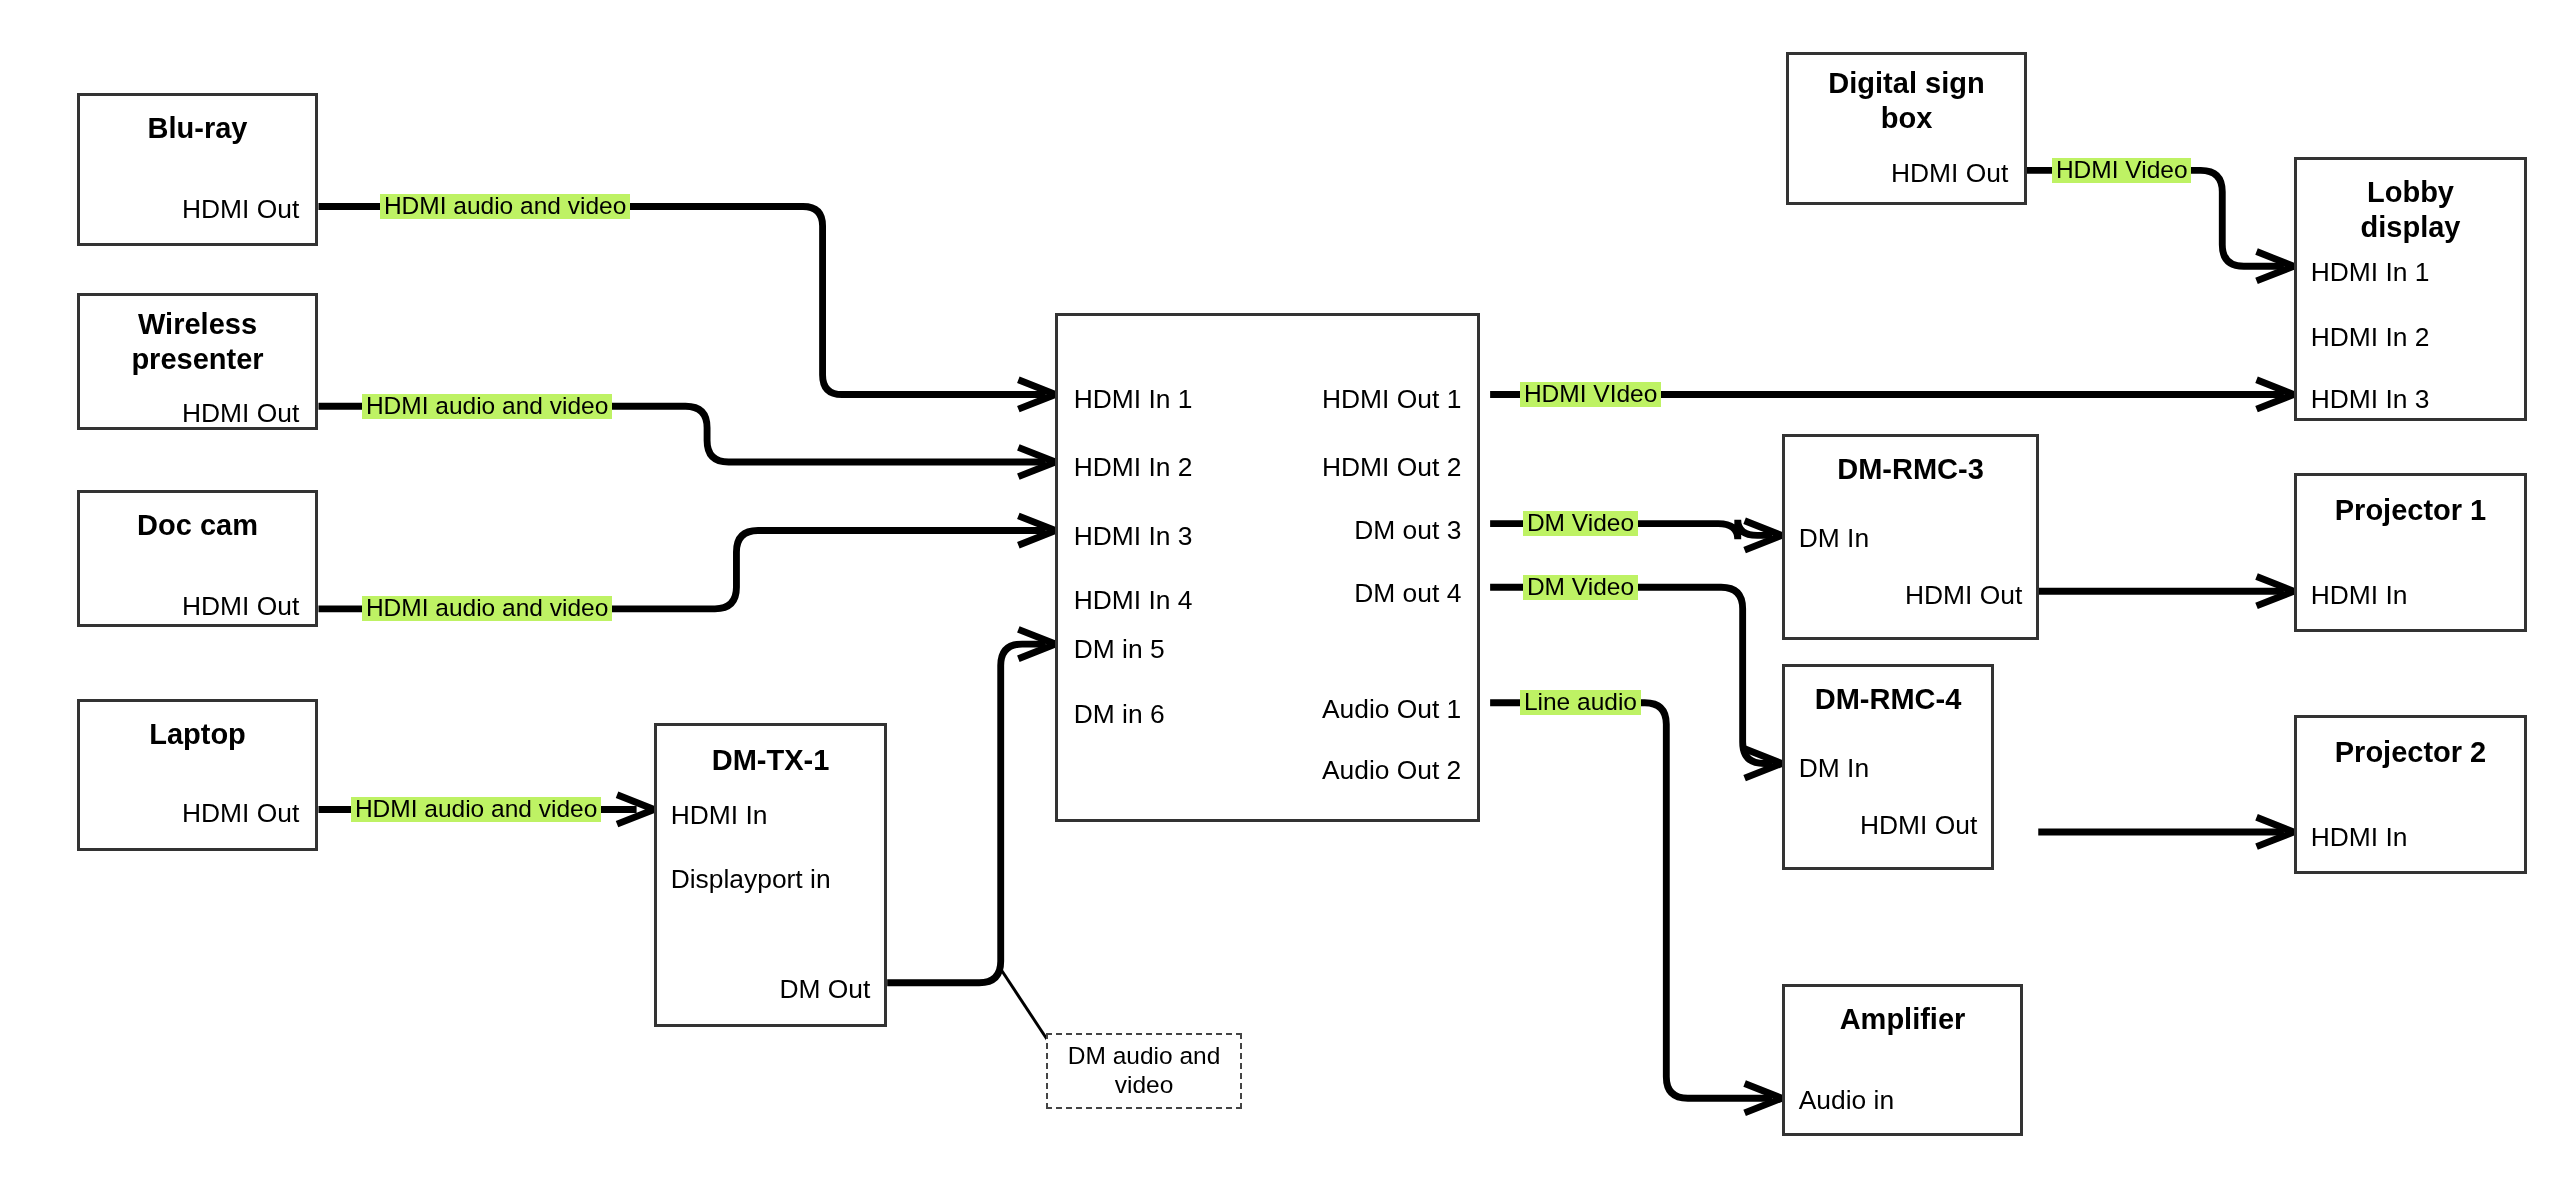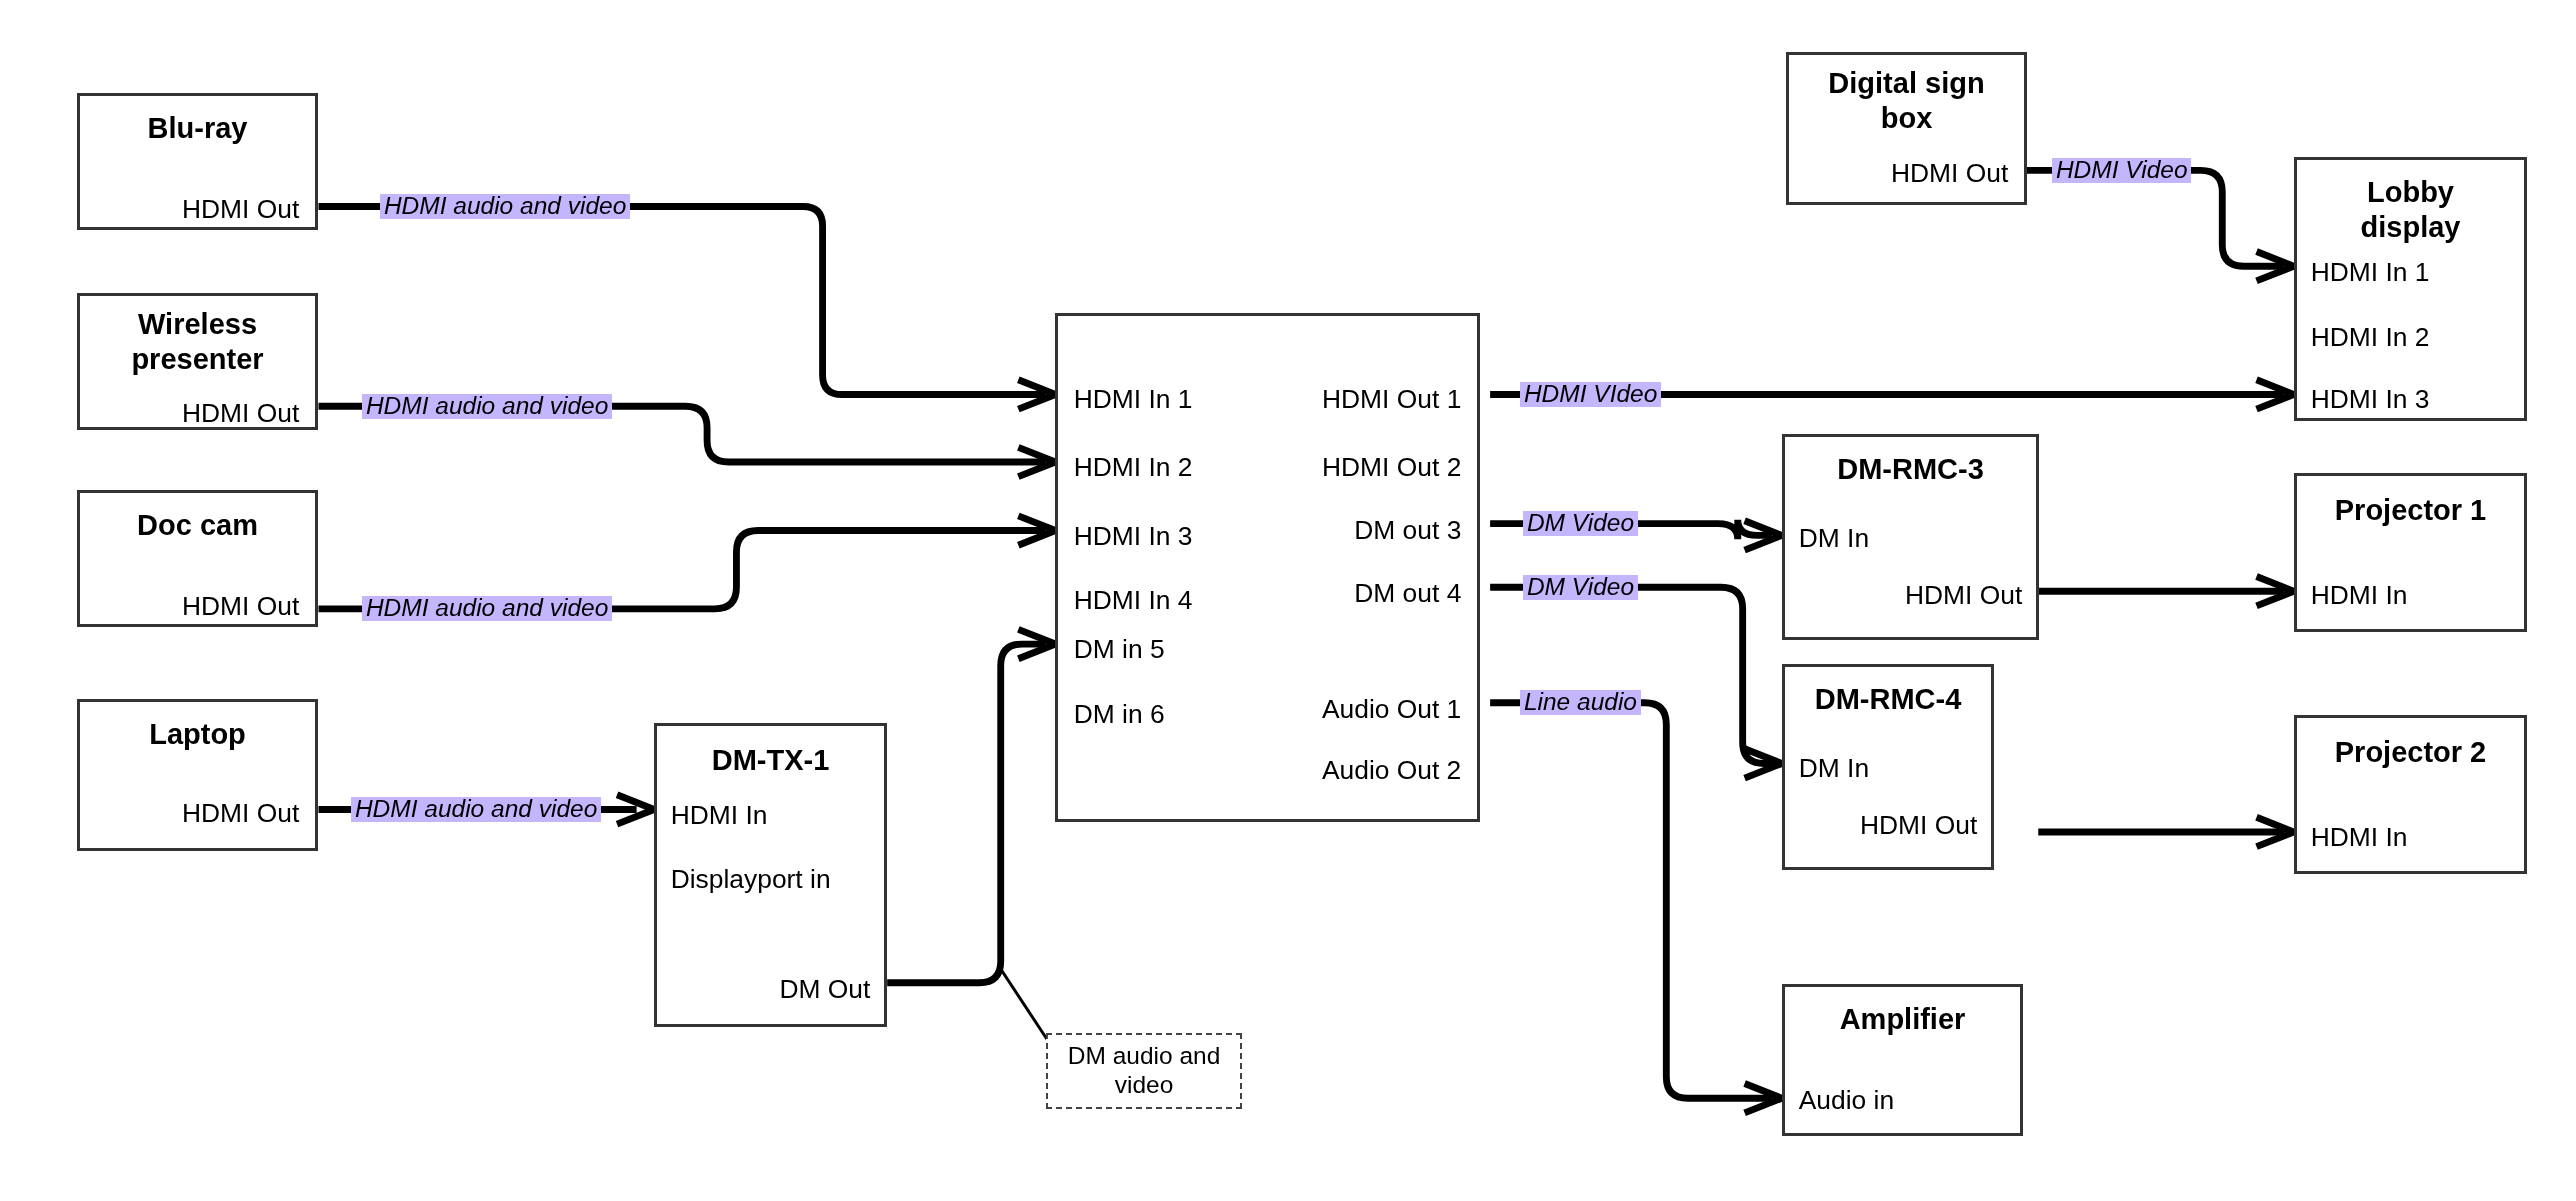--- a/index.html
+++ b/index.html
@@ -52,26 +52,25 @@
     text-align:center;
     color:#000000;
     line-height:1.18;
     z-index:6;
   }
 
   
   .linklabel{
     position:absolute;
     color:#000000;
-    background:#c4b5fd;
+    background:#bef264;
     white-space:nowrap;
     line-height:1;
     padding:0 3.9px;
     z-index:4;
-    font-style:italic;
   }
 
   
   #wires{
     position:absolute;
     left:0; top:0;
     width:2576px;
     height:1201px;
     z-index:2;
     pointer-events:none;
@@ -119,21 +118,21 @@
     <path class="w" d="M 1522,718 L 1680,718 Q 1702,718 1702,740 L 1702,1100 Q 1702,1122 1724,1122 L 1810,1122"></path>
     <path class="w" d="M 1782,1107 L 1820,1122 L 1782,1137" stroke-linejoin="miter"></path>
 
     <path class="w" d="M 2082,604 L 2333,604"></path>
     <path class="w" d="M 2305,589 L 2343,604 L 2305,619" stroke-linejoin="miter"></path>
 
     <path class="w" d="M 2082,850 L 2333,850"></path>
     <path class="w" d="M 2305,835 L 2343,850 L 2305,865" stroke-linejoin="miter"></path>
   </svg>
 
-  <div class="box" style="left:77px; top:93px; width:241px; height:137px;">
+  <div class="box" style="left:77px; top:93px; width:241px; height:153px;">
     <div class="title" style="top:15.7px; font-size:29px;">Blu-ray</div>
     <div class="port right" style="right:15.7px; top:100px; font-size:26.4px;">HDMI Out</div>
   </div>
 
   <div class="box" style="left:77px; top:293px; width:241px; height:137px;">
     <div class="title" style="top:11.7px; font-size:29px;">Wireless</div>
     <div class="title" style="top:47px; font-size:29px;">presenter</div>
     <div class="port right" style="right:15.7px; top:104px; font-size:26.4px;">HDMI Out</div>
   </div>
 

